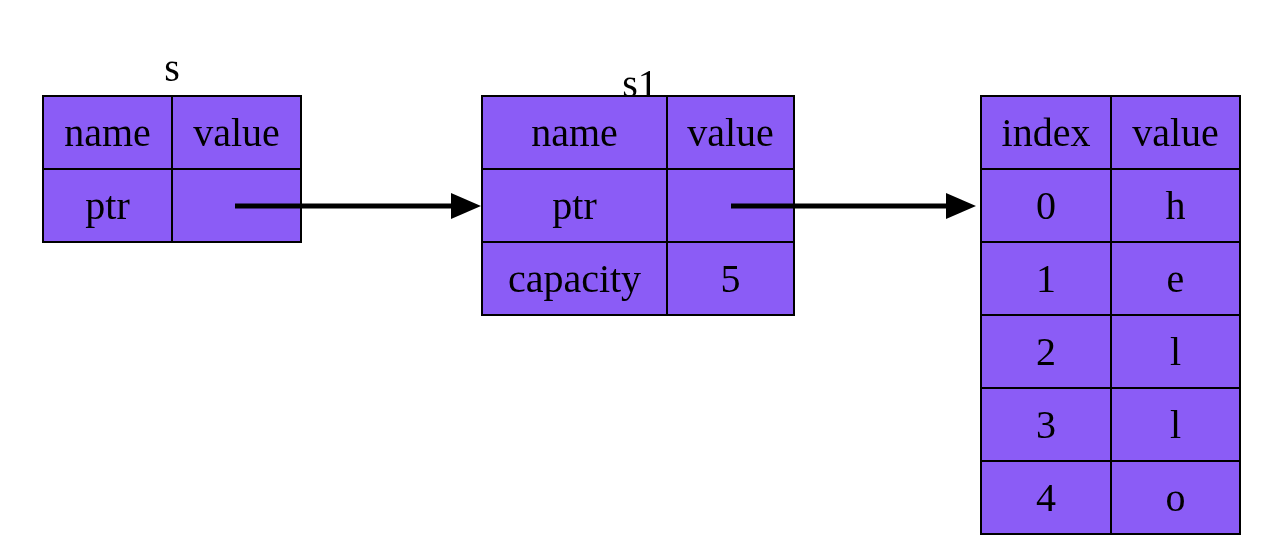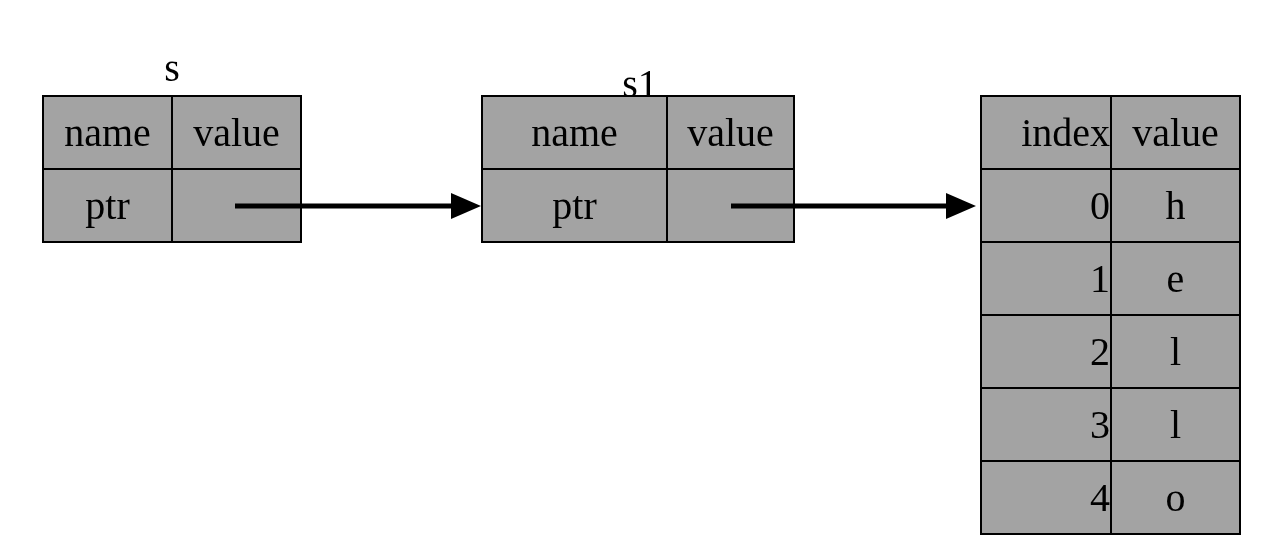--- a/index.html
+++ b/index.html
@@ -30,21 +30,21 @@
     text-align: center;
     transform: translateX(-50%);
     color: #000;
   }
 
   
   .memtable {
     position: absolute;
     border-collapse: collapse;
     table-layout: fixed;
-    background: #a3a3a3;
+    background: #8b5cf6;
   }
   .memtable td {
     border: 2px solid #000000;
     font-size: 40px;
     line-height: 40px;
     text-align: center;
     vertical-align: middle;
     padding: 0;
     overflow: visible;
     white-space: nowrap;
@@ -63,21 +63,21 @@
 
   
   #table-s1 { left: 481px; top: 95px; }
   #table-s1 td { height: 71px; }
   #table-s1 td.c-name { width: 183px; }
   #table-s1 td.c-value { width: 125px; }
 
   
   #table-buf { left: 980px; top: 95px; }
   #table-buf td { height: 71px; }
-  #table-buf td.c-index { width: 128px; text-align: right; }
+  #table-buf td.c-index { width: 128px; }
   #table-buf td.c-value { width: 127px; }
 
   
   .arrow-svg {
     position: absolute;
     overflow: visible;
   }
   .arrow-line {
     stroke: #000000;
     stroke-width: 5;
@@ -134,20 +134,28 @@
         </td>
       </tr>
       <tr>
         <td class="c-name">
           <span>ptr</span>
         </td>
         <td class="c-value">
           <span></span>
         </td>
       </tr>
+      <tr>
+        <td class="c-name">
+          <span>capacity</span>
+        </td>
+        <td class="c-value">
+          <span>5</span>
+        </td>
+      </tr>
     </tbody>
   </table>
 
   <svg class="arrow-svg" style="left:731px; top:182px;" width="250" height="50" viewBox="0 0 250 50">
     <line class="arrow-line" x1="0" y1="24" x2="221" y2="24"></line>
     <polygon class="arrow-head" points="215,11 245,24 215,37"></polygon>
   </svg>
 
   <table class="memtable" id="table-buf">
     <tbody>

